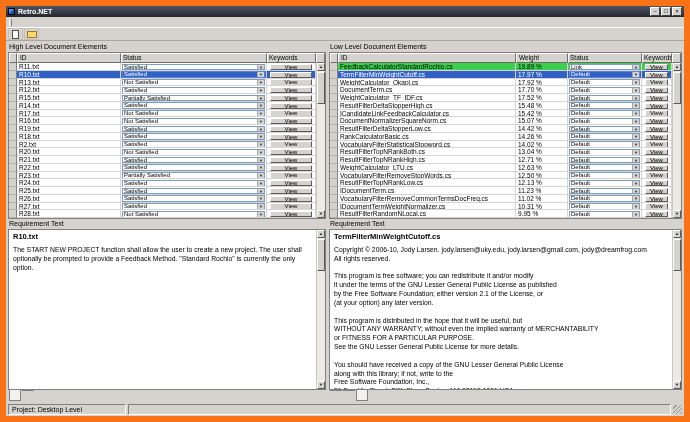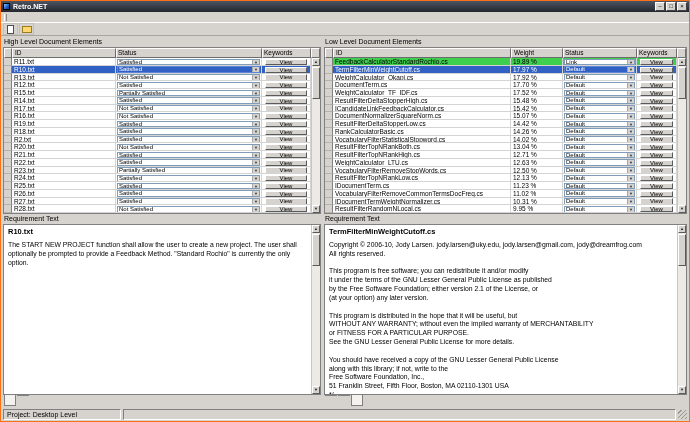--- a/index.html
+++ b/index.html
@@ -1,17 +1,17 @@
 <!DOCTYPE html>
 <html><head>
 <meta charset="utf-8">
 <style>
   *{box-sizing:border-box;margin:0;padding:0}
   html,body{background:#6d6a65;font-family:"Liberation Sans",sans-serif}
-  .window{width:690px;height:422px;border:1px solid #f97316;background:#d6d3ce;display:flex;flex-direction:column;overflow:hidden}
+  .window{width:690px;height:422px;border:6px solid #f97316;background:#d6d3ce;display:flex;flex-direction:column;overflow:hidden}
 
   
   .titlebar{height:11px;flex:none;background:linear-gradient(#4d5462,#23272e);display:flex;align-items:center;padding:0 2px}
   .app-icon{width:7px;height:7px;flex:none;background:linear-gradient(135deg,#8fc3ff 0%,#1c5dc2 60%,#0b3d8f 100%);border:1px solid #000;margin-right:3px}
   .title-text{color:#fff;font-size:7px;font-weight:bold;flex:1;line-height:10px;white-space:nowrap}
   .wbtn{width:10px;height:9px;flex:none;background:#d6d3ce;border:1px solid;border-color:#fff #404040 #404040 #fff;font-size:6px;line-height:7px;text-align:center;margin-left:1px;color:#000;cursor:default}
 
   
   .menubar{height:11px;flex:none;display:flex;align-items:center;background:#d6d3ce;border-bottom:1px solid #fff;padding-left:1px}
   .menu-grip{width:3px;height:7px;flex:none;border-left:1px solid #fff;border-right:1px solid #8b8880;margin:0 3px 0 2px}

